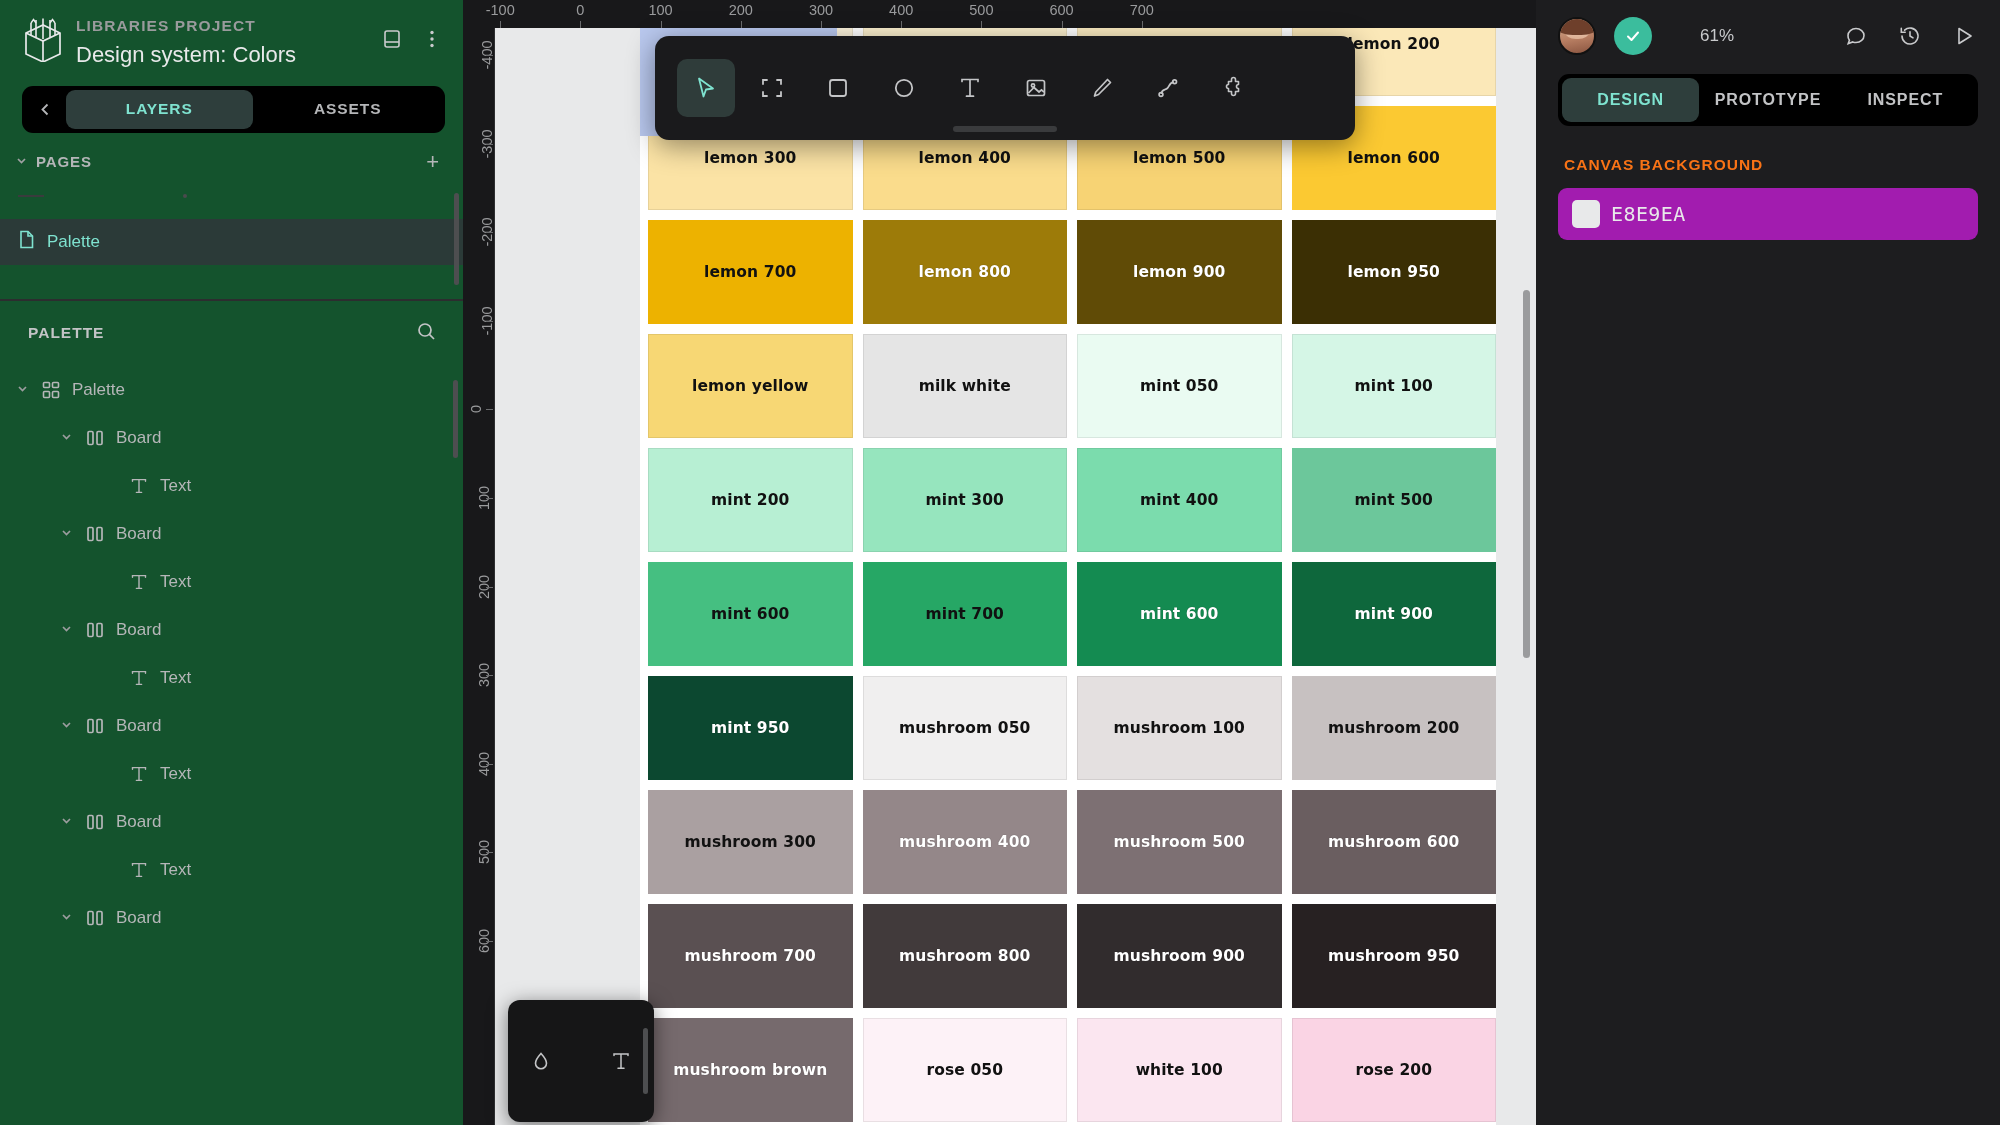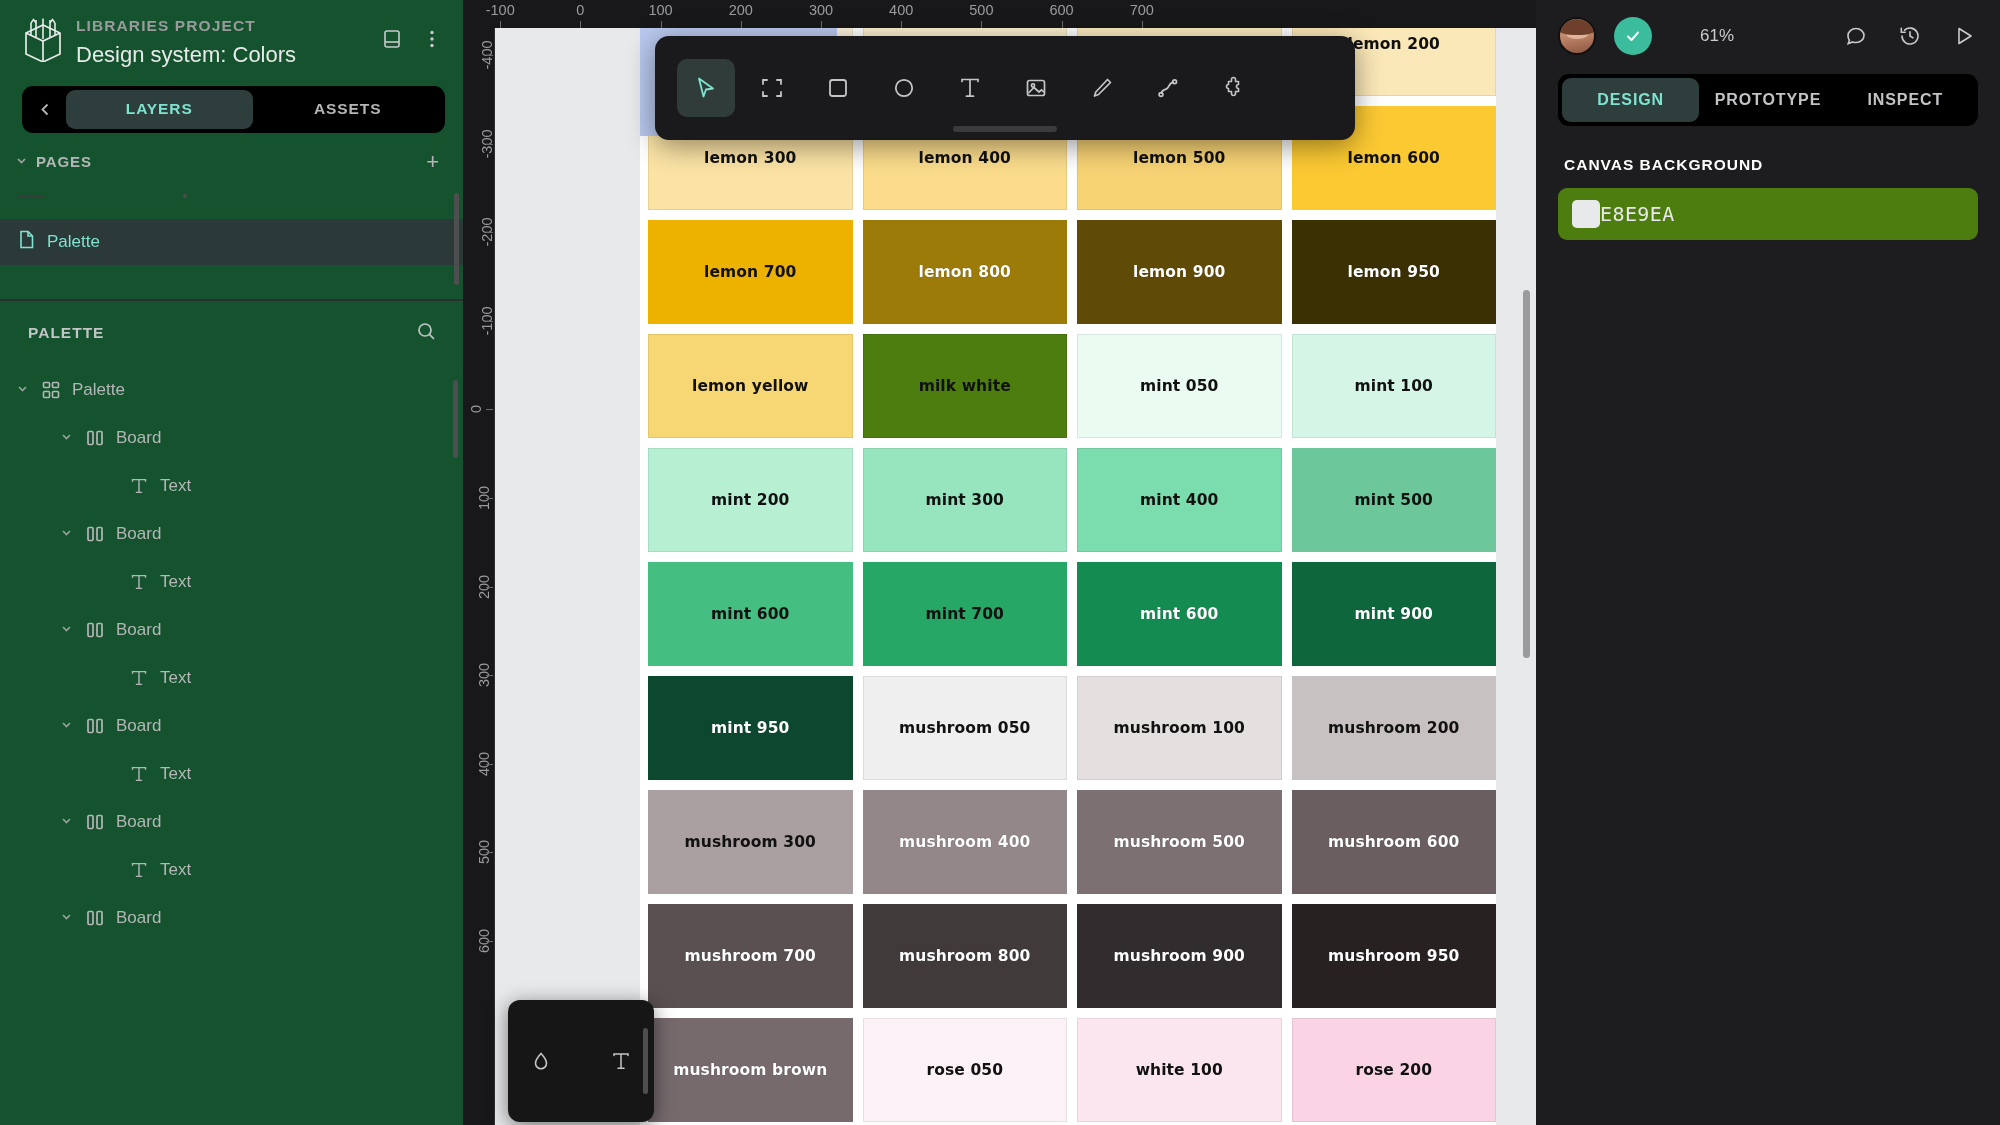--- a/index.html
+++ b/index.html
@@ -216,26 +216,26 @@
     align-items: center; padding: 4px; margin-top: 2px;
   }
   .rp-tab {
     flex: 1; height: 44px; display: flex; align-items: center; justify-content: center;
     font-size: 16px; font-weight: 700; letter-spacing: 0.9px; color: #c2c3c5;
     border-radius: 9px; cursor: pointer;
   }
   .rp-tab.active { background: #2e3e3c; color: #7fe3d0; }
 
   .rp-section-title {
-    font-size: 15.5px; letter-spacing: 1px; color: #ffffff; font-weight: 600;
+    font-size: 15.5px; letter-spacing: 1px; color: #f97316; font-weight: 600;
     text-transform: uppercase; margin: 30px 0 14px 6px;
   }
   .bg-row {
-    background: #4d7c0f; border-radius: 9px; height: 52px; display: flex;
-    align-items: center; padding: 0 14px; gap: 0; cursor: pointer;
+    background: #a21caf; border-radius: 9px; height: 52px; display: flex;
+    align-items: center; padding: 0 14px; gap: 11px; cursor: pointer;
   }
   .bg-swatch { width: 28px; height: 28px; border-radius: 5px; flex: none; }
   .bg-hex { font-size: 20px; color: #e8e9ea; font-family: "DejaVu Sans Mono", monospace; letter-spacing: .4px; }
 </style>
 </head>
 <body>
 
 <div id="app">
 
   <div id="left-panel">
@@ -573,21 +573,21 @@
           </div>
           <div class="swatch dark" style="background: rgb(96, 75, 6);">
             <span>lemon 900</span>
           </div>
           <div class="swatch dark" style="background: rgb(59, 47, 4);">
             <span>lemon 950</span>
           </div>
           <div class="swatch light" style="background: rgb(247, 215, 116);">
             <span>lemon yellow</span>
           </div>
-          <div class="swatch light" style="background: #4d7c0f;">
+          <div class="swatch light" style="background: #e5e5e5;">
             <span>milk white</span>
           </div>
           <div class="swatch light" style="background: rgb(234, 251, 242);">
             <span>mint 050</span>
           </div>
           <div class="swatch light" style="background: rgb(213, 246, 230);">
             <span>mint 100</span>
           </div>
           <div class="swatch light" style="background: rgb(183, 239, 211);">
             <span>mint 200</span>

